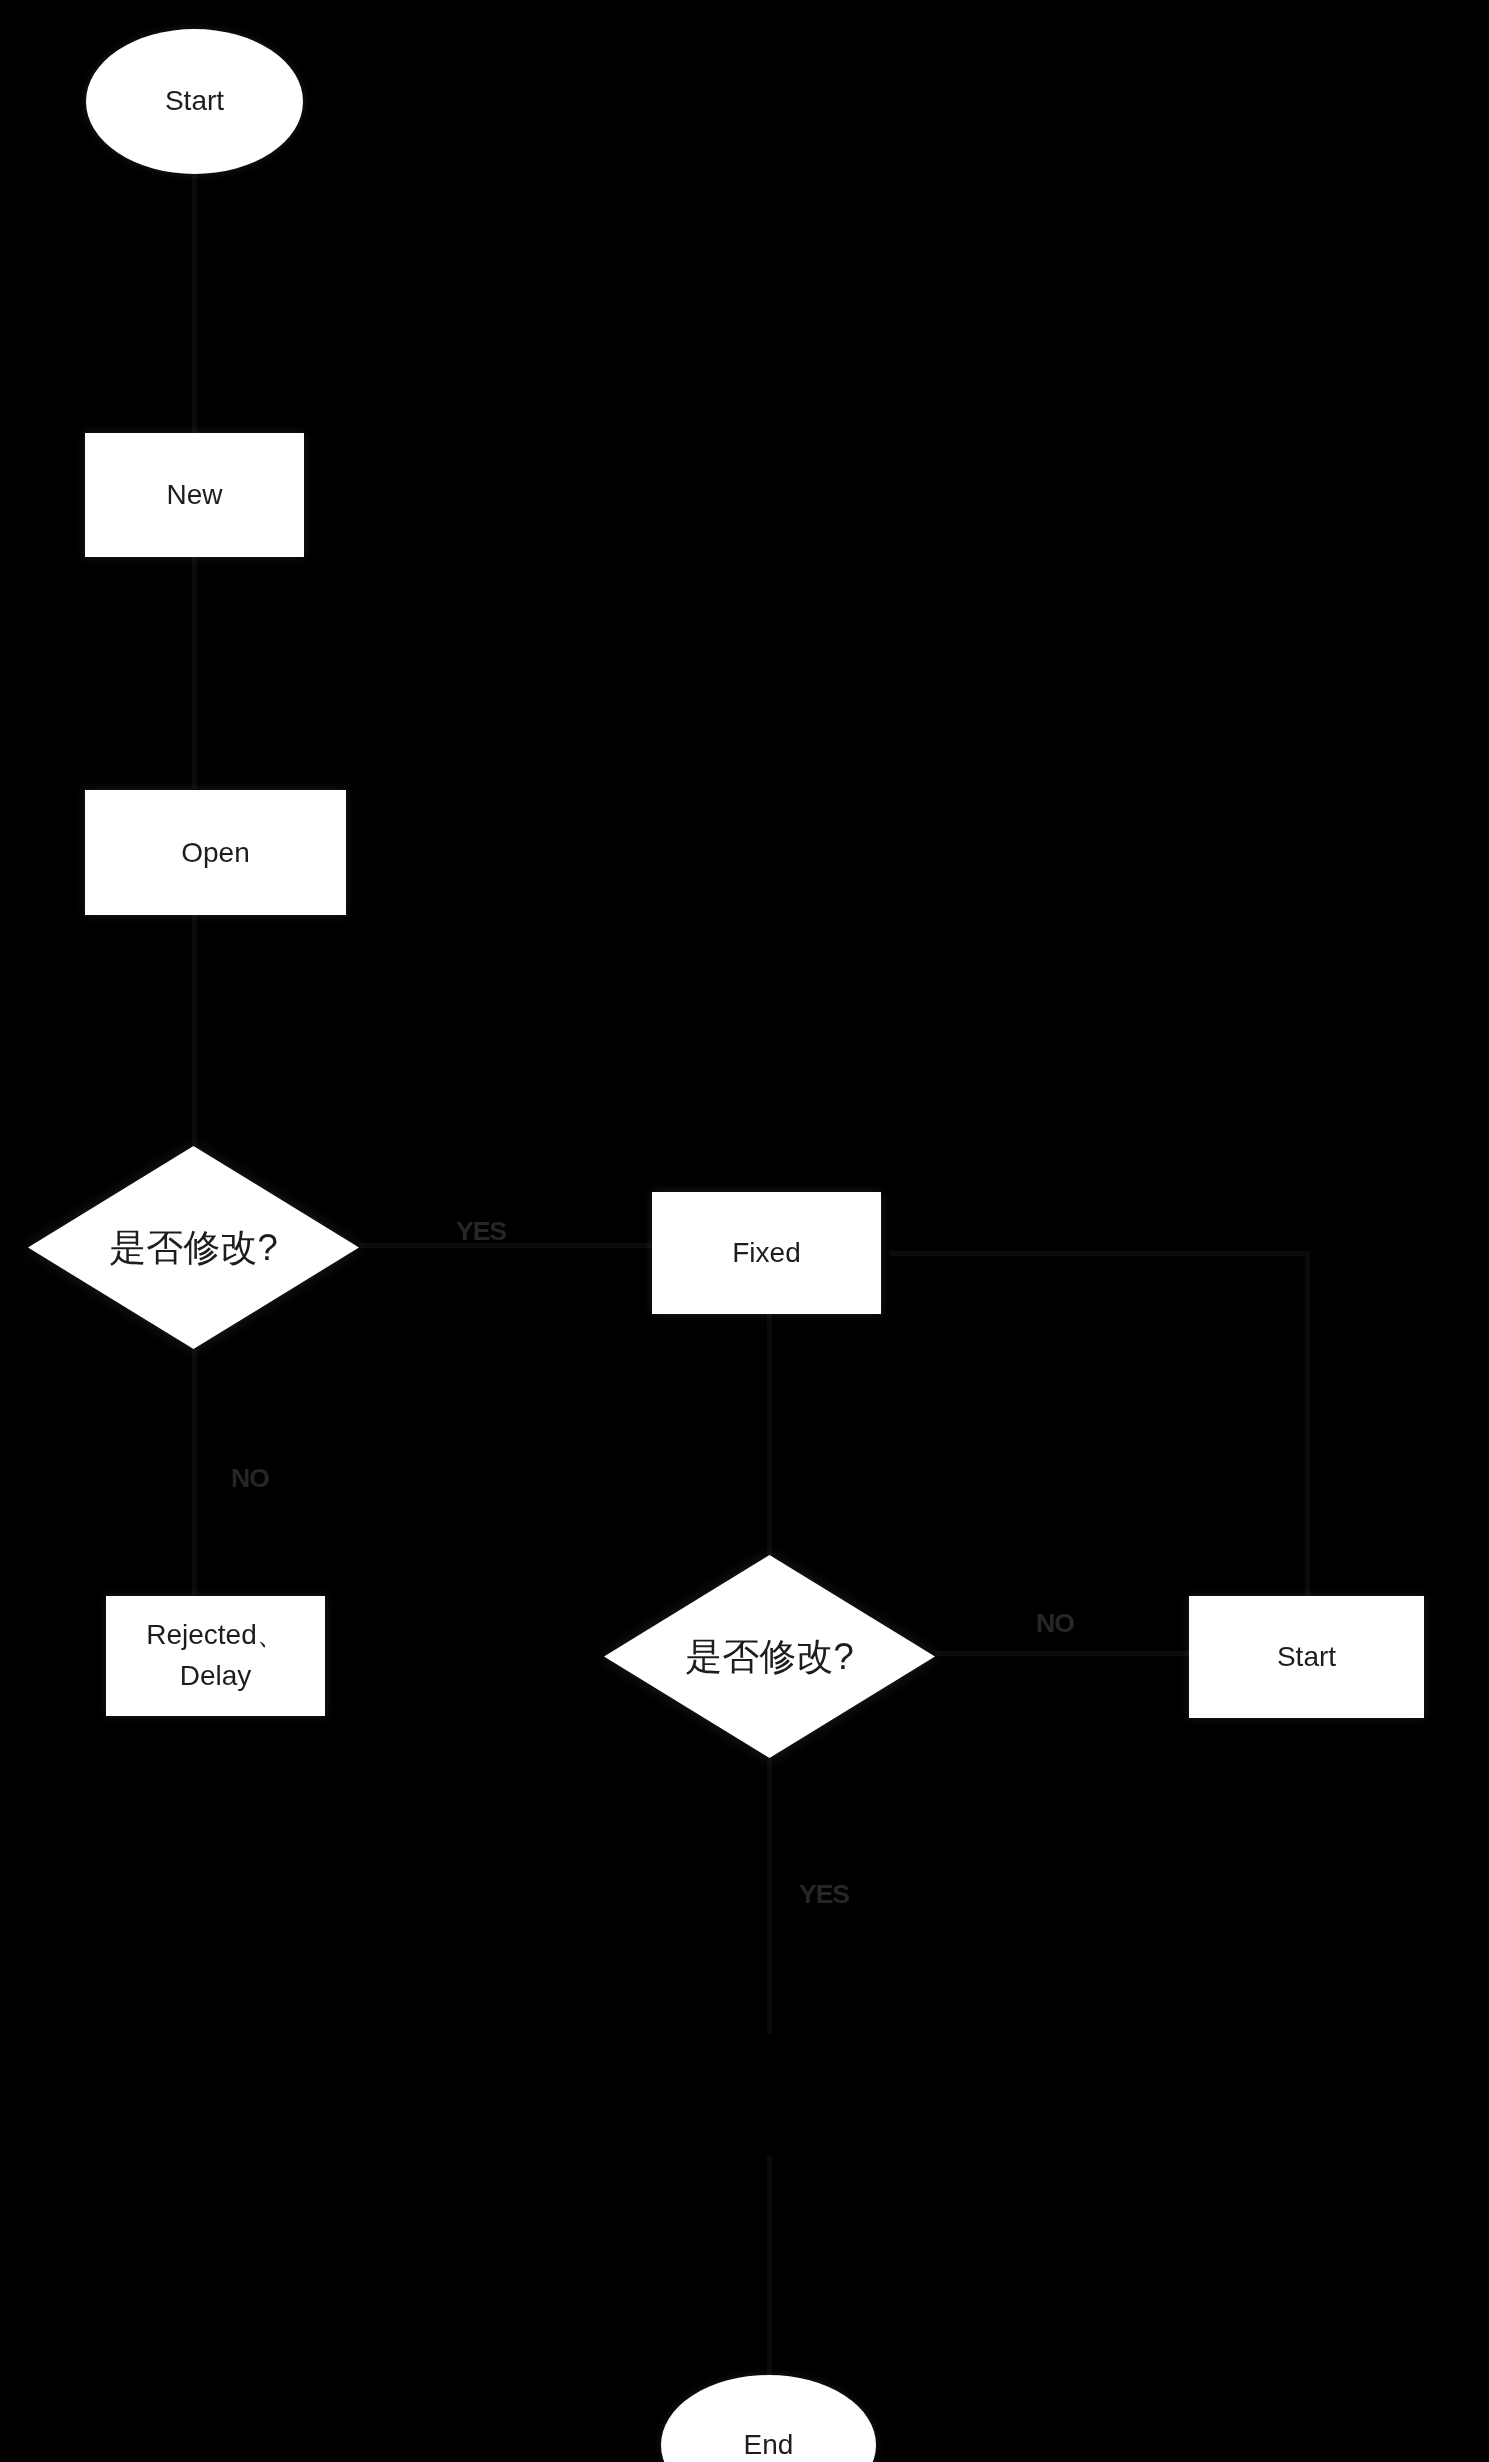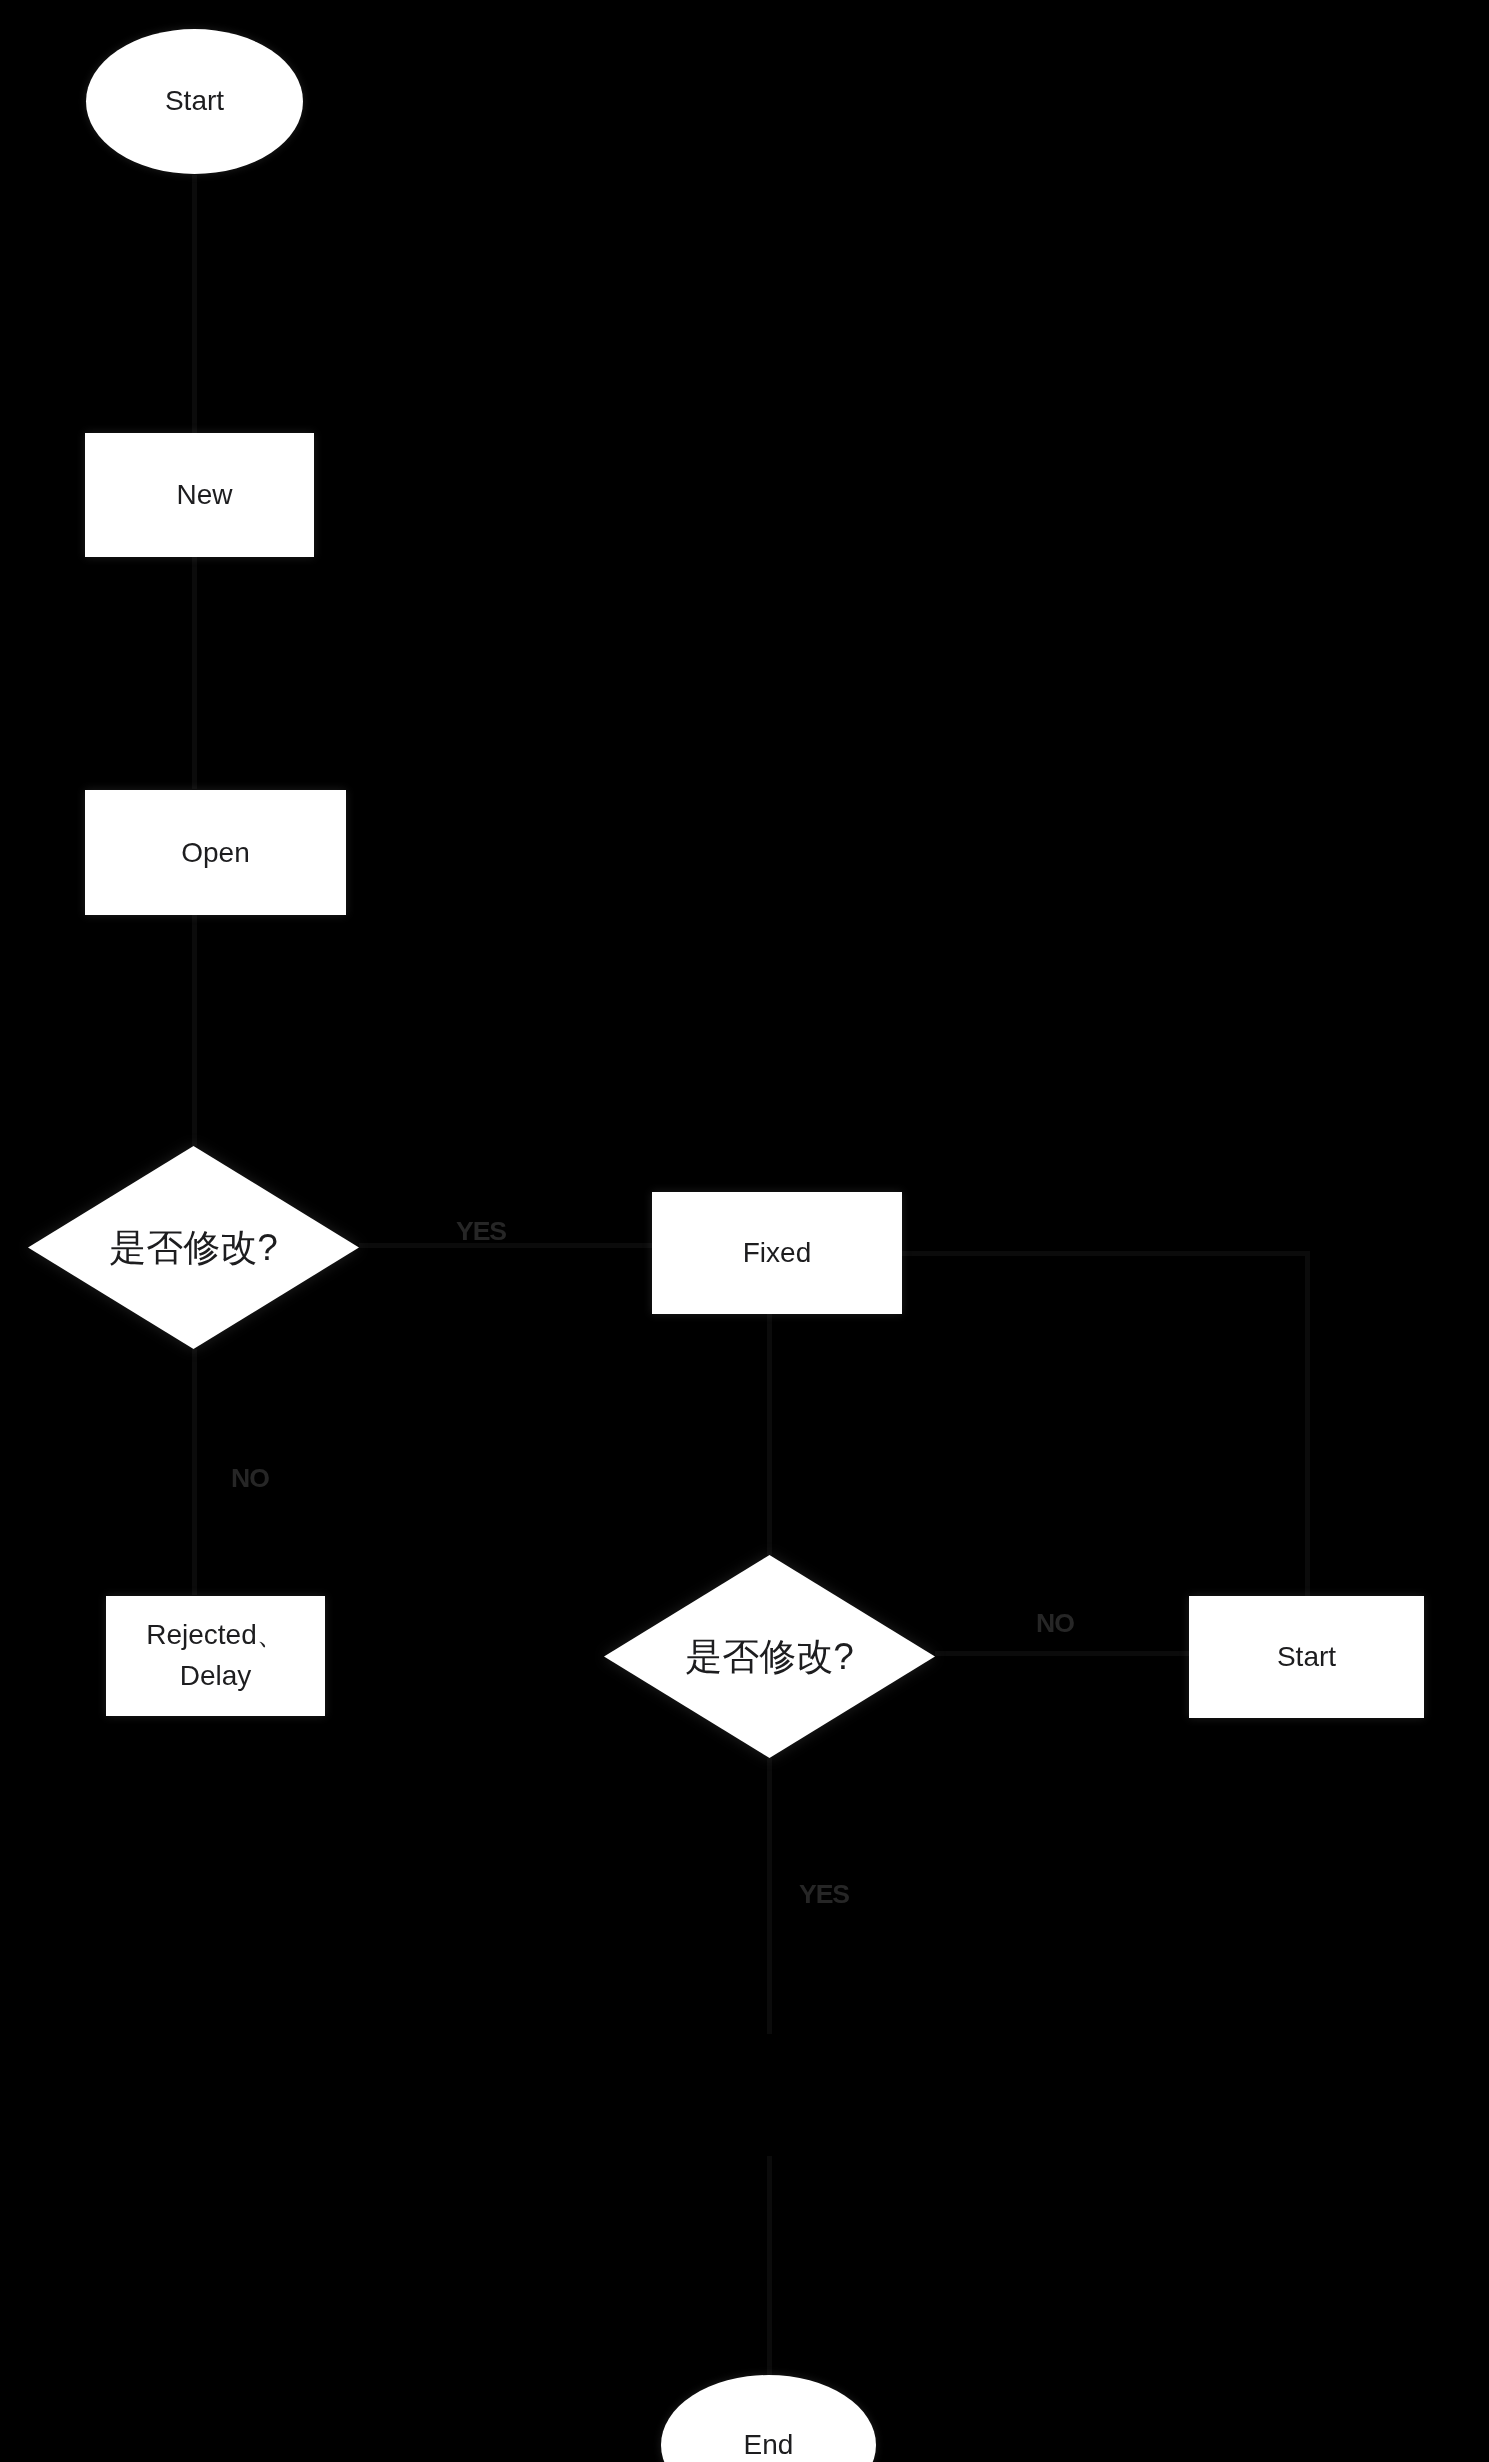--- a/index.html
+++ b/index.html
@@ -60,35 +60,35 @@
   <div class="edge" style="left:935px;top:1651px;width:254px;height:4.9px;"></div>
   <div class="edge" style="left:1305px;top:1251px;width:4.9px;height:345px;"></div>
   <div class="edge" style="left:889px;top:1251px;width:420px;height:4.9px;"></div>
   <div class="edge" style="left:767px;top:1758px;width:4.9px;height:276px;"></div>
   <div class="edge" style="left:767px;top:2156px;width:4.9px;height:220px;"></div>
 
   <div class="node ellipse" style="left:86px;top:28.6px;width:217px;height:145px;">
     <span>Start</span>
   </div>
 
-  <div class="node" style="left:85px;top:433px;width:219px;height:124px;padding-left:10px;">
+  <div class="node" style="left:85px;top:433px;width:219px;height:124px;">
     <span>New</span>
   </div>
 
   <div class="node" style="left:85px;top:790px;width:261px;height:125px;">
     <span>Open</span>
   </div>
 
   <div class="diamond-wrap" style="left:28px;top:1146px;width:331px;height:203px;">
     <div class="diamond">
       <span>是否修改?</span>
     </div>
   </div>
 
-  <div class="node" style="left:652px;top:1192px;width:250px;height:122px;">
+  <div class="node" style="left:652px;top:1192px;width:229px;height:122px;">
     <span>Fixed</span>
   </div>
 
   <div class="node two-line" style="left:85px;top:1596px;width:219px;height:120px;margin-left:21px;">
     <span>
       <span>Rejected、</span><br>
       <span>Delay</span>
     </span>
   </div>
 

